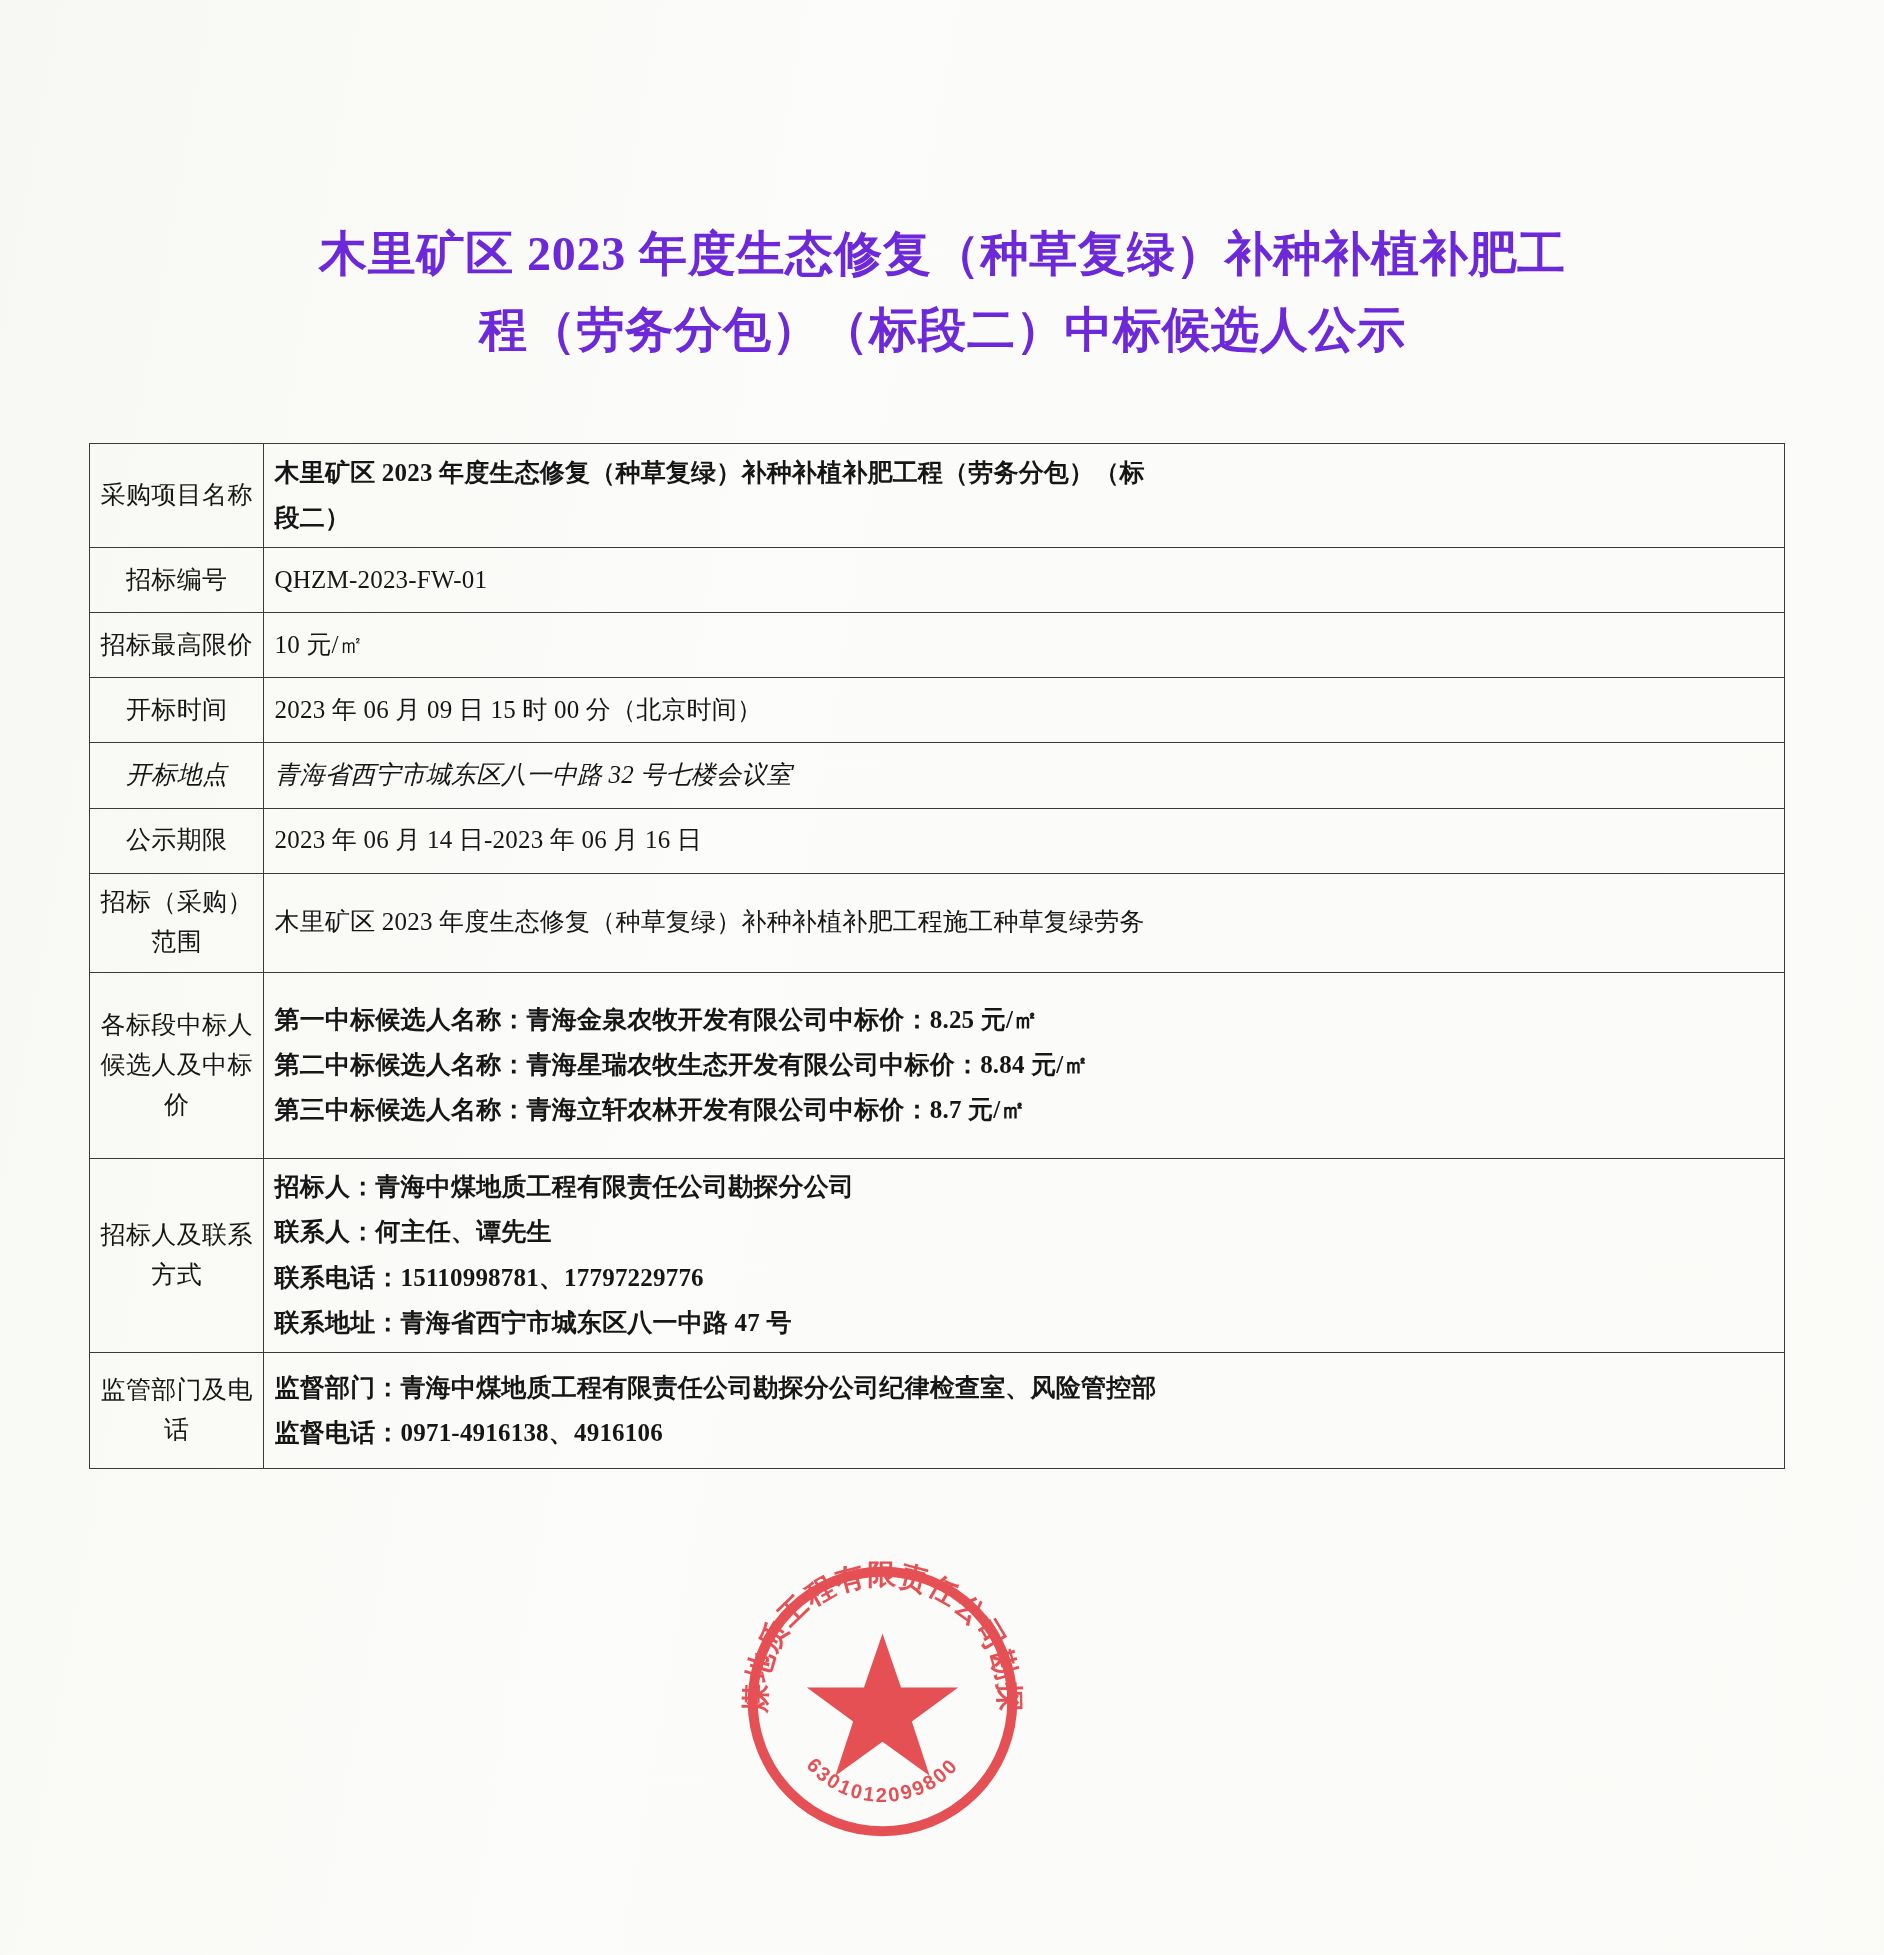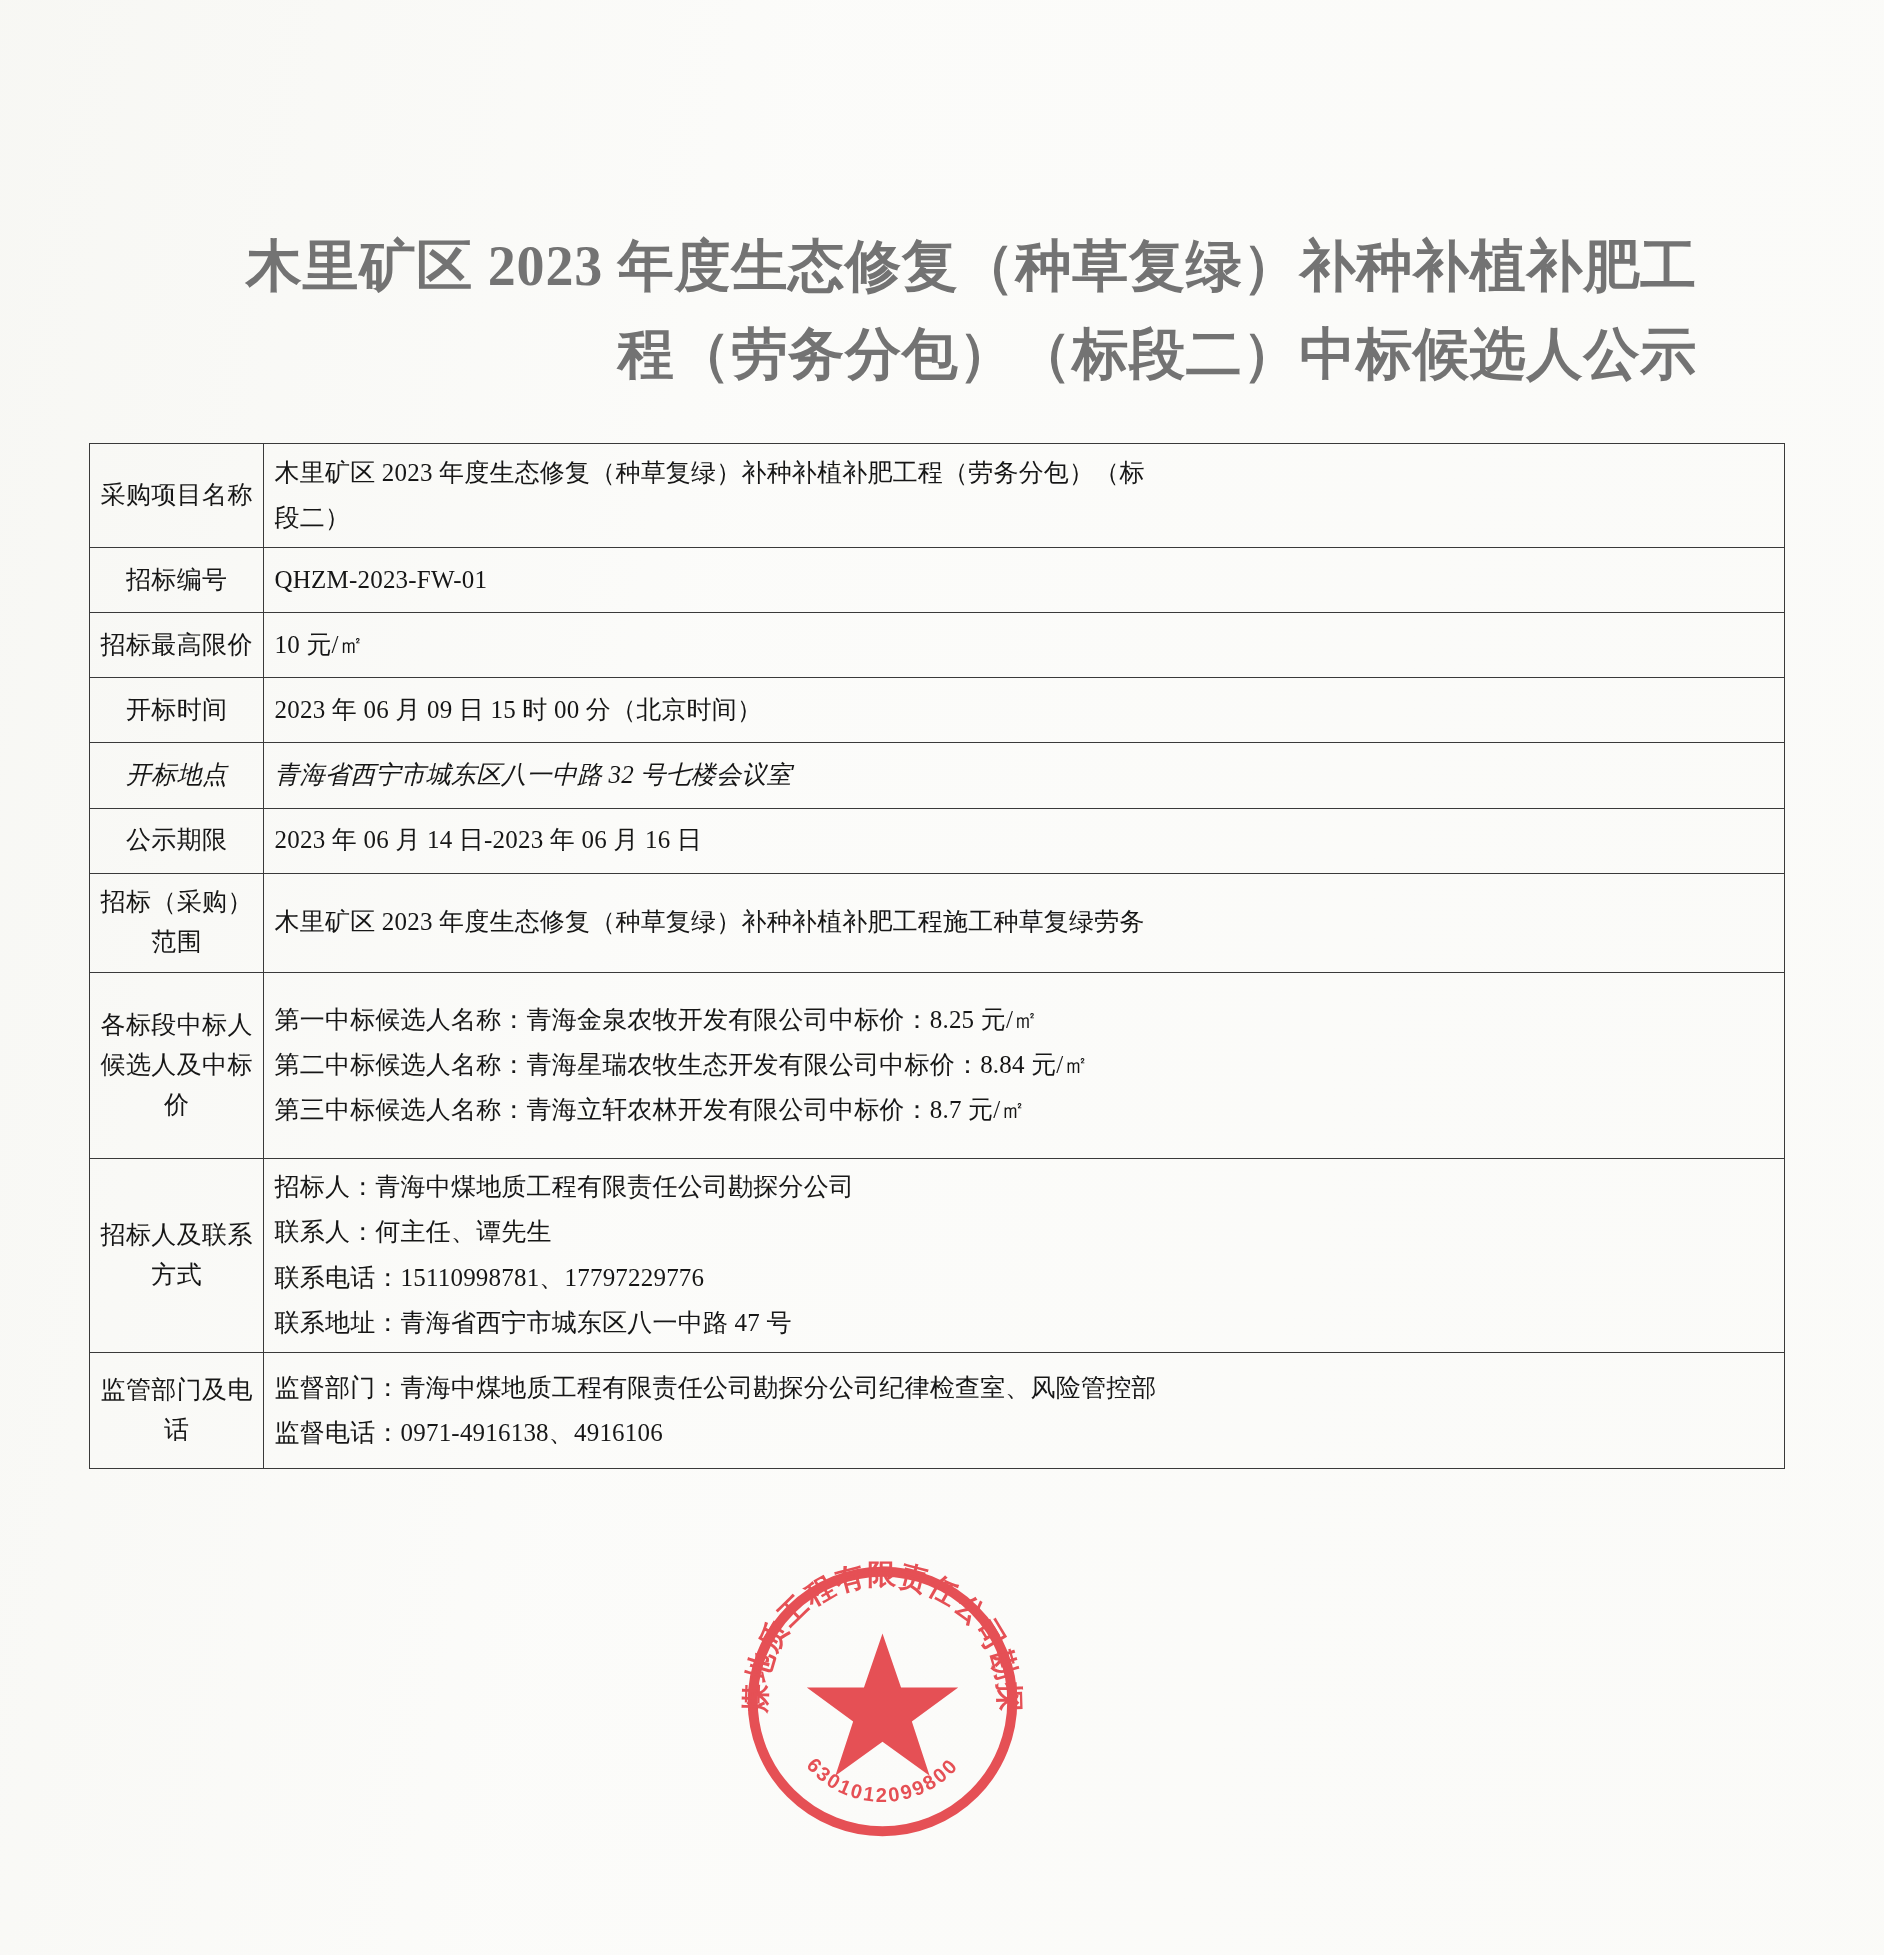--- a/index.html
+++ b/index.html
@@ -28,26 +28,26 @@
       linear-gradient(100deg, rgba(246,246,242,0.75) 0%, rgba(253,253,251,0.2) 35%, rgba(250,250,247,0.5) 100%);
     pointer-events: none;
   }
 
   
   #doc-title {
     position: absolute;
     top: 184px;
     left: 188px;
     width: 1509px;
-    text-align: right;
-    font-size: 56px;
+    text-align: center;
+    font-size: 48px;
     font-weight: 700;
     line-height: 1.58;
     letter-spacing: 0.8px;
-    color: #737373;
+    color: #6d28d9;
     font-family: "Liberation Serif", "DejaVu Serif", serif;
   }
   #doc-title .tline { display: block; white-space: nowrap; }
 
   
   #info-table {
     position: absolute;
     left: 89px;
     top: 443px;
     width: 1696px;
@@ -67,21 +67,21 @@
     text-align: center;
     font-size: 25px;
     letter-spacing: 0.4px;
   }
   #info-table td.value {
     text-align: left;
     font-size: 25px;
     letter-spacing: 0.2px;
   }
   #info-table td.value.center { text-align: center; }
-  .vline { display: block; white-space: nowrap; }
+  .vline { display: block; white-space: nowrap; font-weight: bold; }
   .vline + .vline { margin-top: 4.7px; }
 
   .row-name td   { height: 69px; }
   .row-no td     { height: 47px; }
   .row-mode td   { height: 47px; }
   .row-cap td    { height: 47px; }
   .row-time td   { height: 47px; }
   .row-place td  { height: 47px; font-style: italic; }
   .row-period td { height: 47px; }
   .row-scope td  { height: 73px; }

